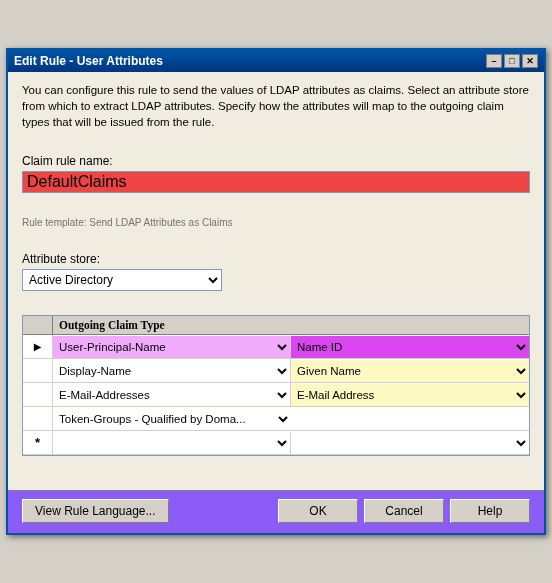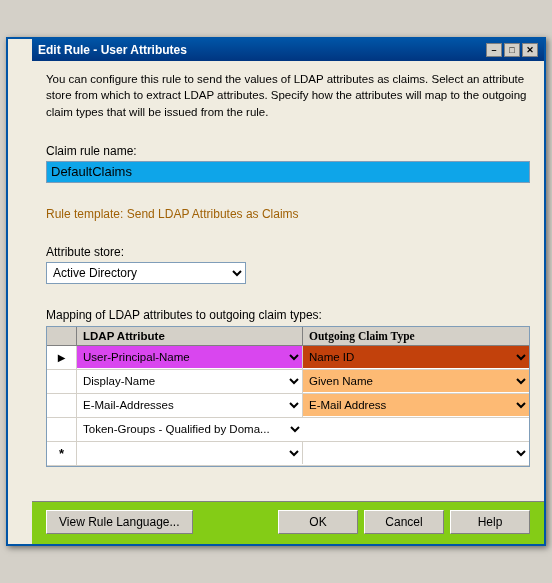--- a/index.html
+++ b/index.html
@@ -14,21 +14,20 @@
       height: 583px;
       overflow: hidden;
     }
     .dialog {
       width: 540px;
       background: #f0ece0;
       border: 2px solid #0054a6;
       box-shadow: 2px 2px 6px rgba(0,0,0,0.5);
       display: flex;
       flex-direction: column;
-      padding-left: 24px;
     }
     .title-bar {
       background: linear-gradient(to bottom, #0054a6, #003580);
       color: white;
       padding: 4px 6px;
       display: flex;
       align-items: center;
       justify-content: space-between;
       font-size: 12px;
       font-weight: bold;
@@ -64,29 +63,29 @@
       line-height: 1.4;
     }
     .label {
       font-size: 12px;
       margin-bottom: 3px;
       color: #000;
     }
     .textbox {
       width: 100%;
       border: 1px solid #7f9db9;
-      background: #0ea5e9;
+      background: #ef4444;
       padding: 2px 4px;
-      font-size: 13px;
+      font-size: 16px;
       height: 22px;
       outline: none;
     }
     .rule-template-text {
-      font-size: 12px;
-      color: #a16207;
+      font-size: 10px;
+      color: #737373;
     }
     .select-row {
       display: flex;
       align-items: flex-start;
       gap: 4px;
     }
     .dropdown {
       width: 200px;
       height: 22px;
       border: 1px solid #7f9db9;
@@ -144,35 +143,35 @@
       height: 100%;
       display: flex;
       align-items: center;
     }
     .cell:last-child { border-right: none; }
     .cell-select {
       width: 100%;
       height: 22px;
       border: none;
       border-right: none;
-      background: #d946ef;
+      background: #f0abfc;
       font-size: 11.5px;
       padding: 1px 2px;
       appearance: auto;
       outline: none;
       color: #000;
     }
     .cell-select.normal {
       background: white;
     }
     .cell-select-right {
       width: 100%;
       height: 22px;
       border: none;
-      background: #fdba74;
+      background: #fef9c3;
       font-size: 11.5px;
       padding: 1px 2px;
       appearance: auto;
       outline: none;
       color: #000;
     }
     .asterisk-row {
       display: grid;
       grid-template-columns: 30px 1fr 1fr;
       border-bottom: 1px solid #d4d0c8;
@@ -205,21 +204,21 @@
       appearance: auto;
       outline: none;
     }
     .spacer { flex: 1; }
     .button-row {
       display: flex;
       align-items: center;
       justify-content: space-between;
       padding: 8px 14px 10px 14px;
       border-top: 1px solid #808080;
-      background: #84cc16;
+      background: #8b5cf6;
     }
     .btn {
       height: 24px;
       padding: 0 12px;
       font-size: 12px;
       background: #d4d0c8;
       border: 1px solid #808080;
       border-top-color: #fff;
       border-left-color: #fff;
       cursor: pointer;
@@ -258,40 +257,38 @@
     <div>
       <div class="label">Attribute store:</div>
       <div class="select-row">
         <select class="dropdown">
           <option>Active Directory</option>
         </select>
       </div>
     </div>
 
     <div>
-      <div class="mapping-label">Mapping of LDAP attributes to outgoing claim types:</div>
       <div class="table-container">
 
         <div class="table-header">
           <div class="th-cell"></div>
-          <div class="th-cell">LDAP Attribute</div>
           <div class="th-cell">Outgoing Claim Type</div>
         </div>
 
         <div class="table-row">
           <div class="row-indicator">
               <span class="row-arrow">▶</span>
             </div>
           <div class="cell">
             <select class="cell-select">
               <option>User-Principal-Name</option>
             </select>
           </div>
           <div class="cell">
-            <select class="cell-select-right" style="background:#c2410c;">
+            <select class="cell-select-right" style="background:#d946ef;">
               <option>Name ID</option>
             </select>
           </div>
         </div>
 
         <div class="table-row">
           <div class="row-indicator"></div>
           <div class="cell">
             <select class="cell-select normal">
               <option>Display-Name</option>

